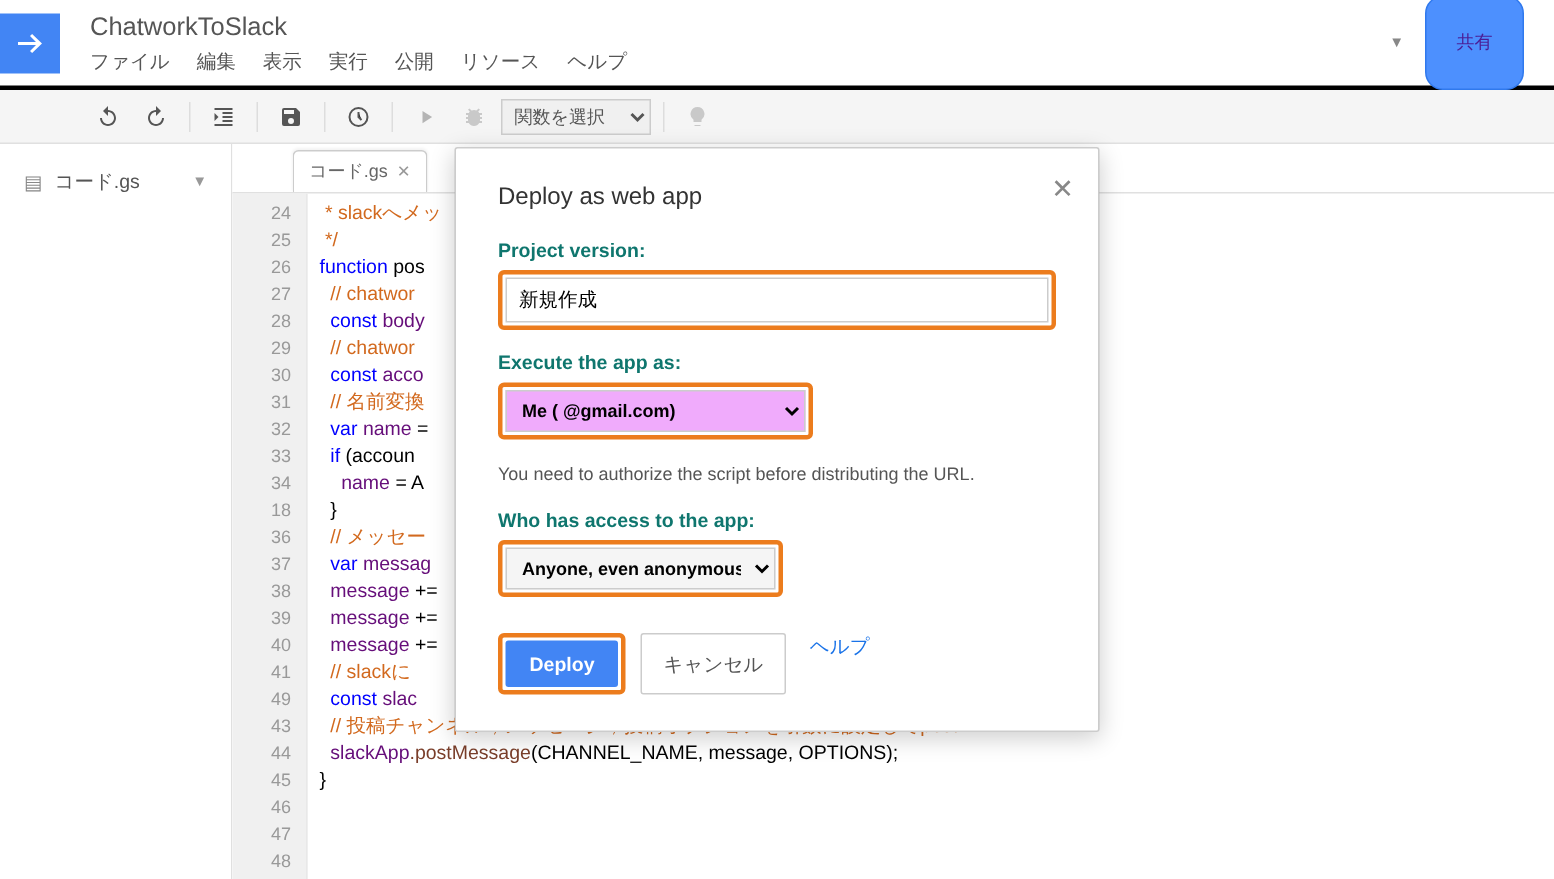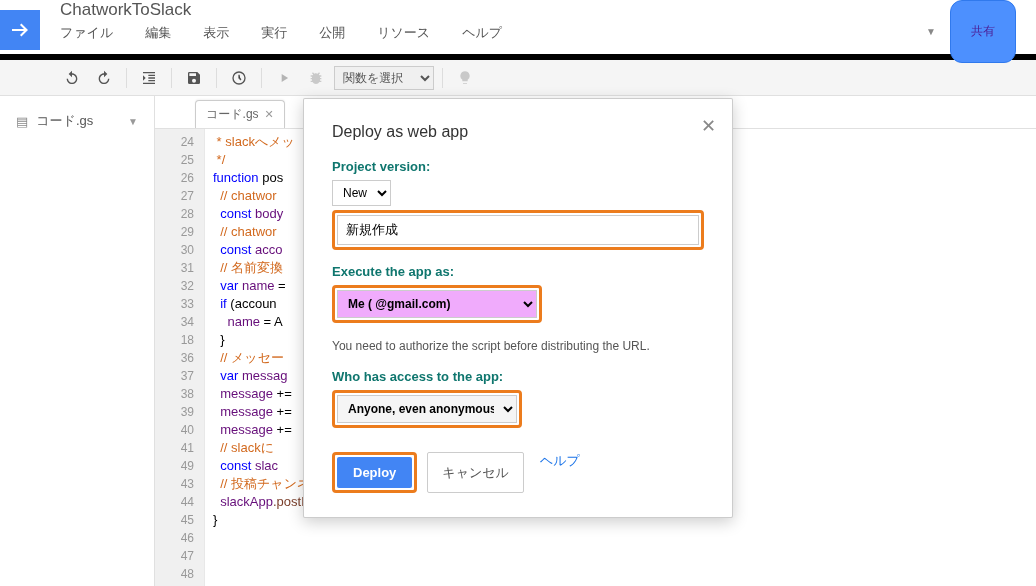--- a/index.html
+++ b/index.html
@@ -1,22 +1,22 @@
 <!DOCTYPE html>
 <html><head>
 <meta charset="utf-8">
 <style>
 *{margin:0;padding:0;box-sizing:border-box;font-family:Arial,sans-serif}
 body{background:#fff;overflow:hidden;width:1036px;height:586px;position:relative}
-.topbar{height:60px;background:#fff;display:flex;align-items:flex-start;border-bottom:6px solid #000000}
+.topbar{height:60px;background:#fff;display:flex;align-items:center;border-bottom:3px solid #000000}
 .logo{width:40px;height:40px;background:#4285f4;display:flex;align-items:center;justify-content:center;margin:10px 0 10px 0}
 .logo svg{width:24px;height:24px}
 .title-area{flex:1;padding-left:20px;display:flex;flex-direction:column;justify-content:center}
 .project-title{font-size:17px;color:#555;margin-bottom:4px}
-.menu-row{display:flex;gap:32px;font-size:13px;color:#555}
+.menu-row{display:flex;gap:18px;font-size:13px;color:#555}
 .menu-row span{cursor:pointer}
 .top-right{display:flex;align-items:center;padding-right:20px;gap:10px}
 .dropdown-arrow{color:#888;font-size:10px;padding:4px}
 .share-btn{background:#4d90fe;color:#4c1d95;border:1px solid #3079ed;padding:22px 20px;font-size:12px;border-radius:12px;cursor:pointer}
 .toolbar{height:36px;background:#f5f5f5;border-bottom:1px solid #e0e0e0;display:flex;align-items:center;padding:0 10px;gap:4px}
 .tb-btn{width:28px;height:28px;display:flex;align-items:center;justify-content:center;cursor:pointer;color:#555;border-radius:2px}
 .tb-sep{width:1px;height:20px;background:#ddd;margin:0 4px}
 .tb-select{height:24px;font-size:12px;color:#555;padding:0 4px;border:1px solid #ccc;background:#f0f0f0;min-width:100px}
 .main{display:flex;height:calc(100% - 96px)}
 .sidebar{width:155px;border-right:1px solid #e0e0e0;padding:10px 0}
@@ -180,23 +180,20 @@
   </div>
 </div>
 
 <div class="modal-backdrop">
   <div class="modal">
     <div class="modal-close">✕</div>
     <div class="modal-title">Deploy as web app</div>
 
     <div class="field-group">
       <div class="field-label">Project version:</div>
-      <div class="row-inline">
-        <select class="version-select"><option>New</option></select>
-      </div>
       <div class="hl">
         <input class="version-input" value="新規作成" style="">
       </div>
     </div>
 
     <div class="field-group">
       <div class="field-label">Execute the app as:</div>
       <div class="hl hl-inline">
         <select class="exec-select"><option>Me (                   @gmail.com)</option></select>
       </div>

